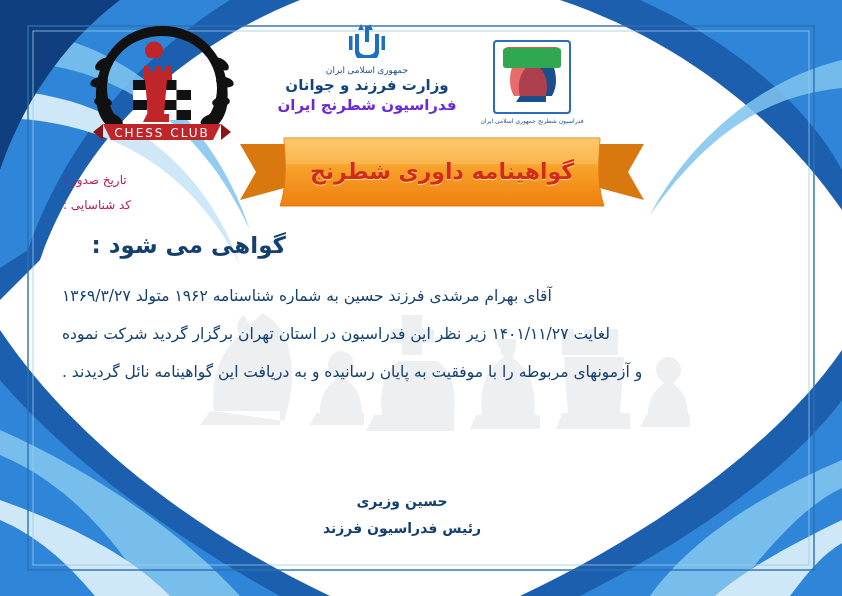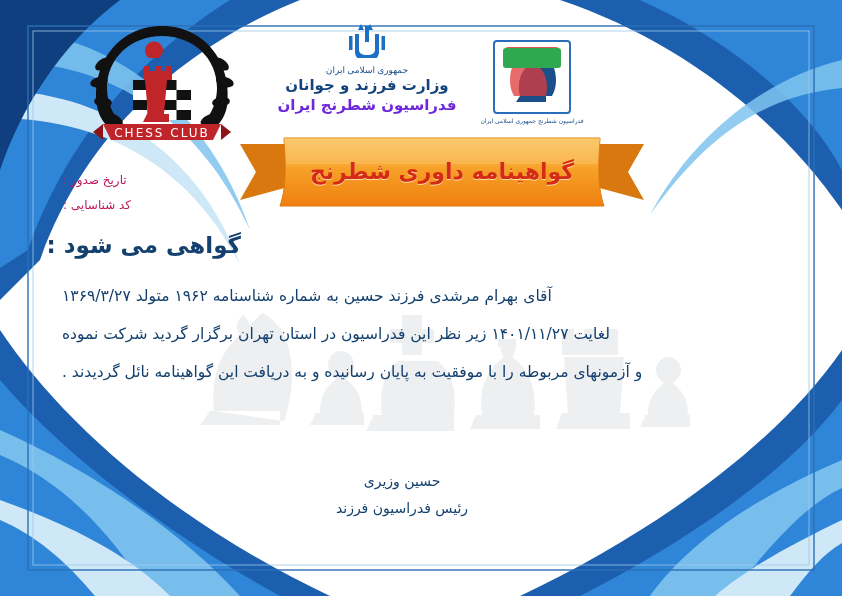--- a/index.html
+++ b/index.html
@@ -72,36 +72,36 @@
 
   
   .meta{
     position:absolute;right:594px;top:168px;width:185px;text-align:left;
     color:#be185d;font-size:12px;line-height:2.1;
   }
   .meta div{direction:rtl;text-align:left;}
 
   
   .body-title{
-    position:absolute;right:601px;top:232px;
+    position:absolute;right:556px;top:232px;
     font-size:23px;font-weight:bold;color:#14406f;
   }
   .lines{
     position:absolute;right:60px;top:278px;width:720px;
     color:#14406f;font-size:15.5px;line-height:2.45;
     text-align:left;
   }
   .lines .ln{white-space:nowrap;}
 
   
   .sig{
     position:absolute;color:#14406f;font-size:14px;text-align:center;
     line-height:1.9;
   }
-  .sig-mid{right:330px;top:468px;width:220px;}
+  .sig-mid{right:330px;top:488px;width:220px;font-weight:bold;}
   .sig-right{right:75px;top:482px;width:230px;}
 </style>
 </head>
 <body>
 
 <div class="cert">
 
   <svg class="frame-svg" viewBox="0 0 842 596">
 
     <rect x="0" y="0" width="842" height="596" fill="#ffffff"></rect>

